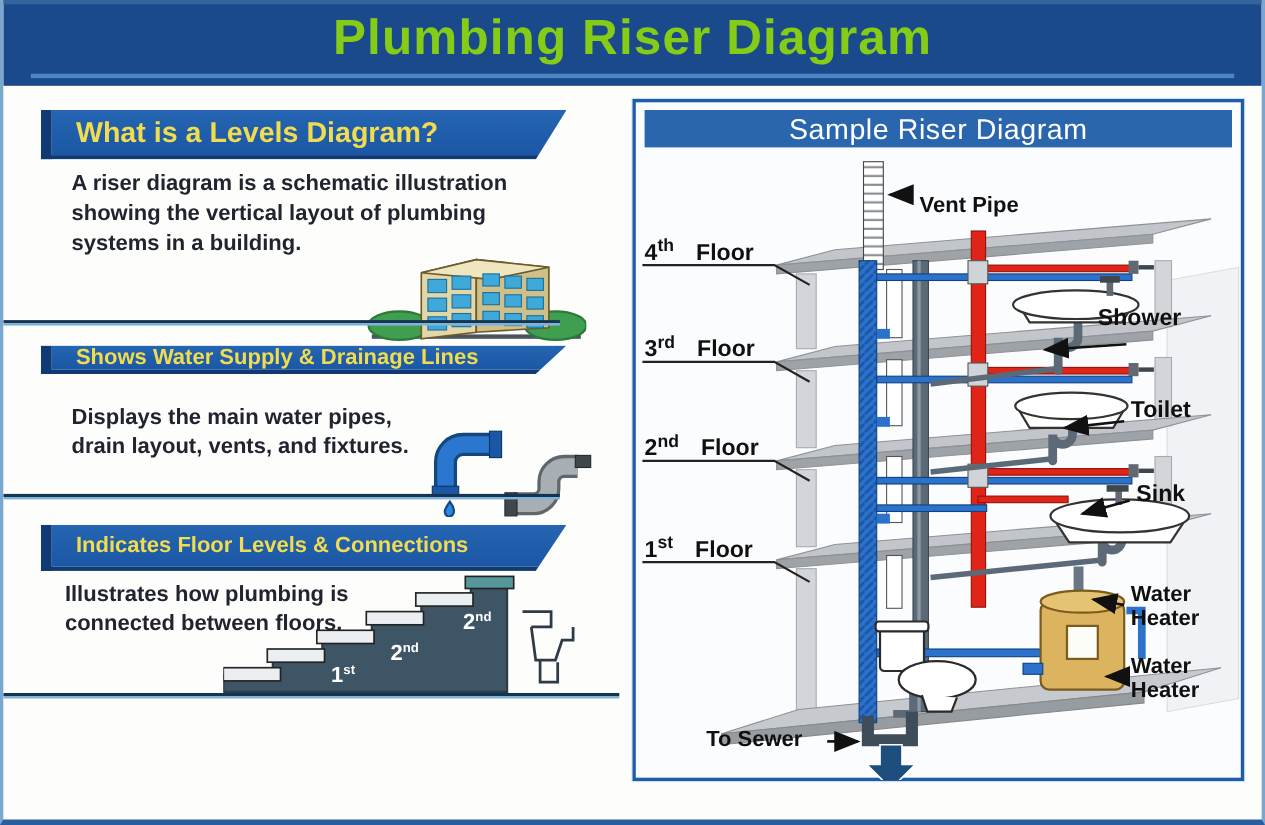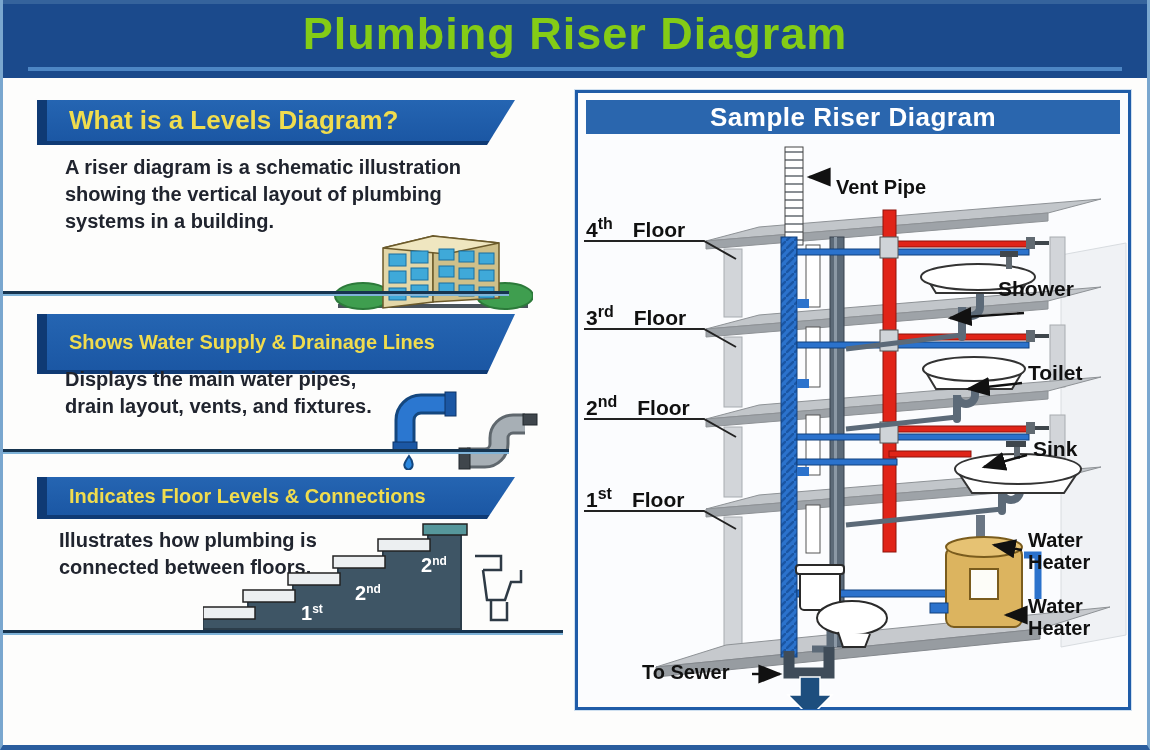--- a/index.html
+++ b/index.html
@@ -14,42 +14,42 @@
   .hdr h1{margin:0;text-align:center;color:#84cc16;font-size:45px;font-weight:bold;letter-spacing:1px;line-height:60px;}
   .hdr-rule{position:absolute;left:25px;right:25px;bottom:7px;height:4px;background:#4d86c4;}
   
   .ribbon{
     position:absolute;left:34px;width:478px;background:linear-gradient(#2565b2,#1b57a4);
     border-left:10px solid #0f3a74;border-bottom:4px solid #0f3a74;
     clip-path:polygon(0 0,100% 0,calc(100% - 28px) 100%,0 100%);
     color:#f0dc4e;font-weight:bold;display:flex;align-items:center;padding-left:22px;
   }
   .ribbon.r1{top:100px;height:45px;font-size:26px;}
-  .ribbon.r2{top:314px;height:60px;font-size:20px;}
+  .ribbon.r2{top:314px;height:26px;font-size:20px;}
   .ribbon.r3{top:477px;height:42px;font-size:20px;}
   .body-text{position:absolute;color:#20242e;font-weight:bold;font-size:20px;line-height:27px;margin:0;}
   .p1{left:62px;top:154px;width:410px;}
   .p2{left:62px;top:366px;width:335px;}
   .p3{left:56px;top:527px;width:305px;}
   .divider{position:absolute;left:0;height:5px;background:linear-gradient(to bottom,#16344f 0%,#16344f 60%,#7fb3d8 60%,#7fb3d8 100%);}
   .d1{top:291px;width:506px;}
   .d2{top:449px;width:506px;}
   .d3{top:630px;width:560px;}
   .illu{position:absolute;}
   .illu.building{left:330px;top:226px;}
   .illu.pipes{left:372px;top:360px;}
   .illu.stairs{left:200px;top:518px;}
   
   .panel{
     position:absolute;left:572px;top:90px;width:556px;height:620px;
     border:3px solid #1f5ca8;background:#fbfcfe;box-shadow:0 0 0 1px #cfe0f0;
   }
   .panel-title{
     position:absolute;left:8px;right:8px;top:7px;height:34px;background:#2a66ae;
-    color:#ffffff;font-weight:bold;font-size:26px;text-align:center;line-height:34px;letter-spacing:.5px;
+    color:#ffffff;font-weight:normal;font-size:26px;text-align:center;line-height:34px;letter-spacing:.5px;
   }
   .diagram{position:absolute;left:0px;top:44px;width:550px;height:572px;}
   .diagram svg{position:absolute;left:0;top:0;}
   .dlabel{position:absolute;color:#101010;font-weight:bold;white-space:nowrap;}
   .floor-label{font-size:21px;}
   .floor-label sup{font-size:16px;}
   .floor-label .w{margin-left:20px;}
   .fx-label{font-size:21px;}
   .wh-label{font-size:20px;width:84px;white-space:normal;line-height:22px;}
   .sm-label{font-size:20px;}

